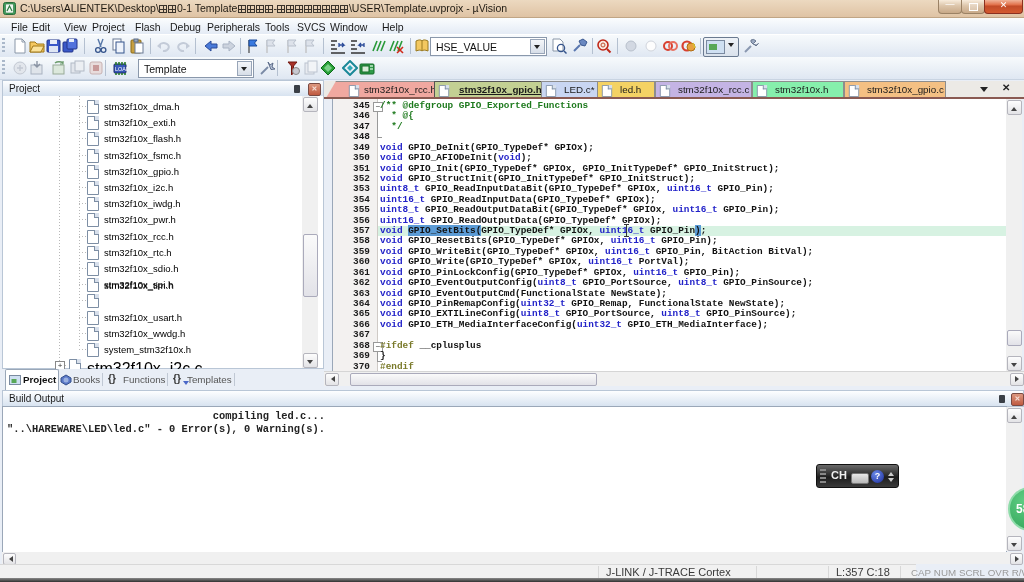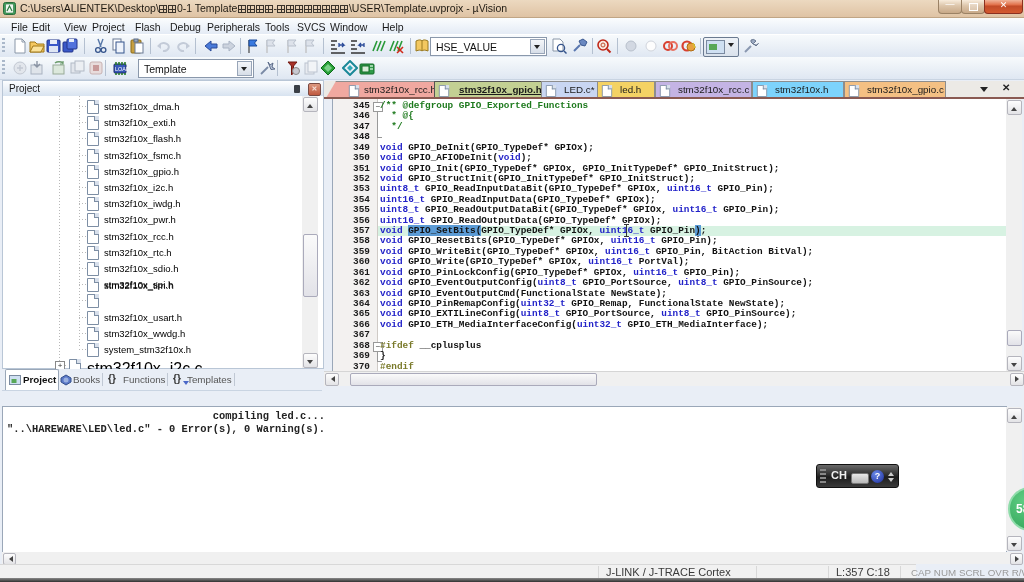--- a/index.html
+++ b/index.html
@@ -423,21 +423,21 @@
         <span class="t" style="left:22px">LED.c*</span>
       </div>
     <div class="etab" style="left:273px;width:56px;background:#f4d264;">
         <div class="doc"></div>
         <span class="t" style="left:22px">led.h</span>
       </div>
     <div class="etab" style="left:331px;width:95px;background:#c4b4e4;">
         <div class="doc"></div>
         <span class="t" style="left:22px">stm32f10x_rcc.c</span>
       </div>
-    <div class="etab" style="left:428px;width:90px;background:#7dd3fc;">
+    <div class="etab" style="left:428px;width:90px;background:#86efac;">
         <div class="doc"></div>
         <span class="t" style="left:22px">stm32f10x.h</span>
       </div>
     <div class="etab" style="left:520px;width:100px;background:#f4c083;">
         <div class="doc"></div>
         <span class="t" style="left:22px">stm32f10x_gpio.c</span>
       </div>
     <div class="abs" style="left:656px;top:6px;border:4px solid transparent;border-top:5px solid #222;"></div>
     <span class="abs" style="left:678px;top:1px;font-size:10px;color:#222;font-weight:bold;">✕</span>
   </div>
@@ -518,20 +518,25 @@
   </div>
   <div class="abs sb" style="left:324px;top:371px;width:700px;height:14px;border-top:1px solid #d5d5d5;">
     <div class="sbtn" style="left:1px;top:1px;width:12px;height:11px;">
         <div class="arr" style="left:2px;top:2px;border-right:4px solid #444;"></div>
       </div>
     <div class="sbtn" style="left:686px;top:1px;width:12px;height:11px;">
         <div class="arr" style="left:4px;top:2px;border-left:4px solid #444;"></div>
       </div>
     <div class="thumb" style="left:26px;top:1px;width:245px;height:11px;"></div>
   </div>
+  <div class="abs" id="buildhdr">
+    <div class="hdrtxt">Build Output</div>
+    <div class="pin" style="left:996px"></div>
+    <div class="closebox" style="left:1008px">✕</div>
+  </div>
   <div class="abs" id="buildbody">
     <pre class="abs" id="buildtext">compiling led.c...
 "..\HAREWARE\LED\led.c" - 0 Error(s), 0 Warning(s).</pre>
   </div>
   <div class="abs sb" style="left:1006px;top:407px;width:16px;height:144px;">
     <div class="sbtn" style="left:1px;top:1px;width:13px;height:13px;">
         <div class="arr" style="left:3px;top:3px;border-bottom:4px solid #444;"></div>
       </div>
     <div class="sbtn" style="left:1px;top:129px;width:13px;height:13px;">
         <div class="arr" style="left:3px;top:6px;border-top:4px solid #444;"></div>

